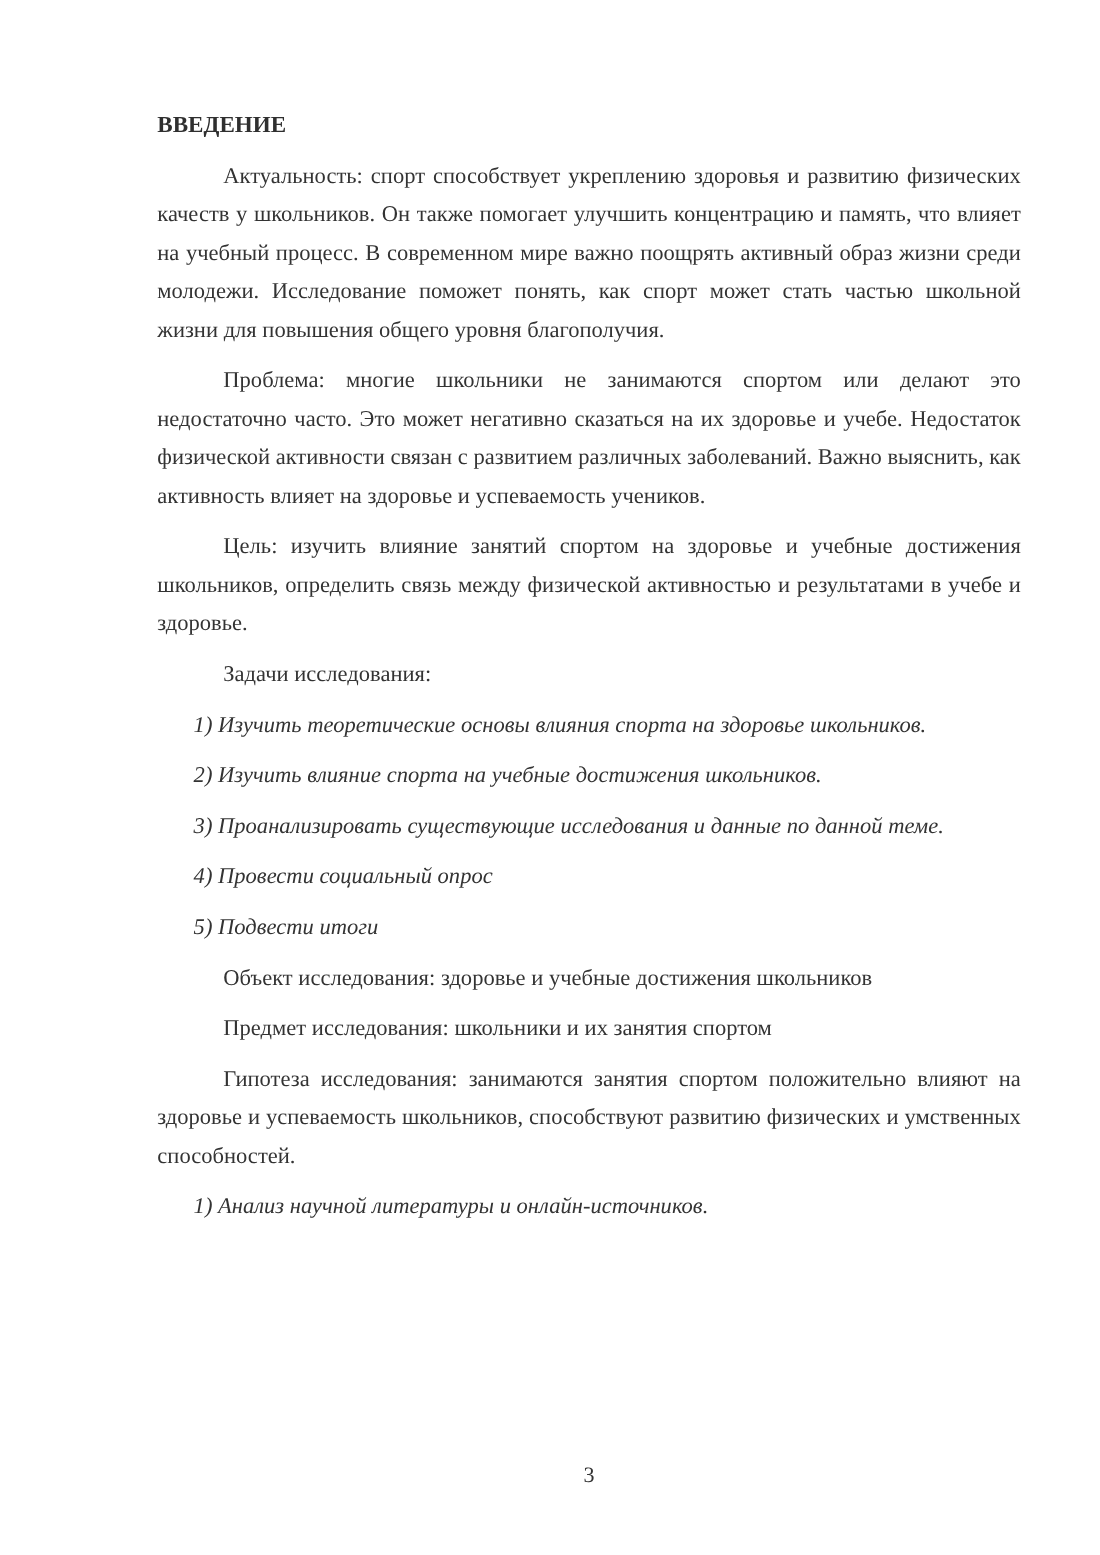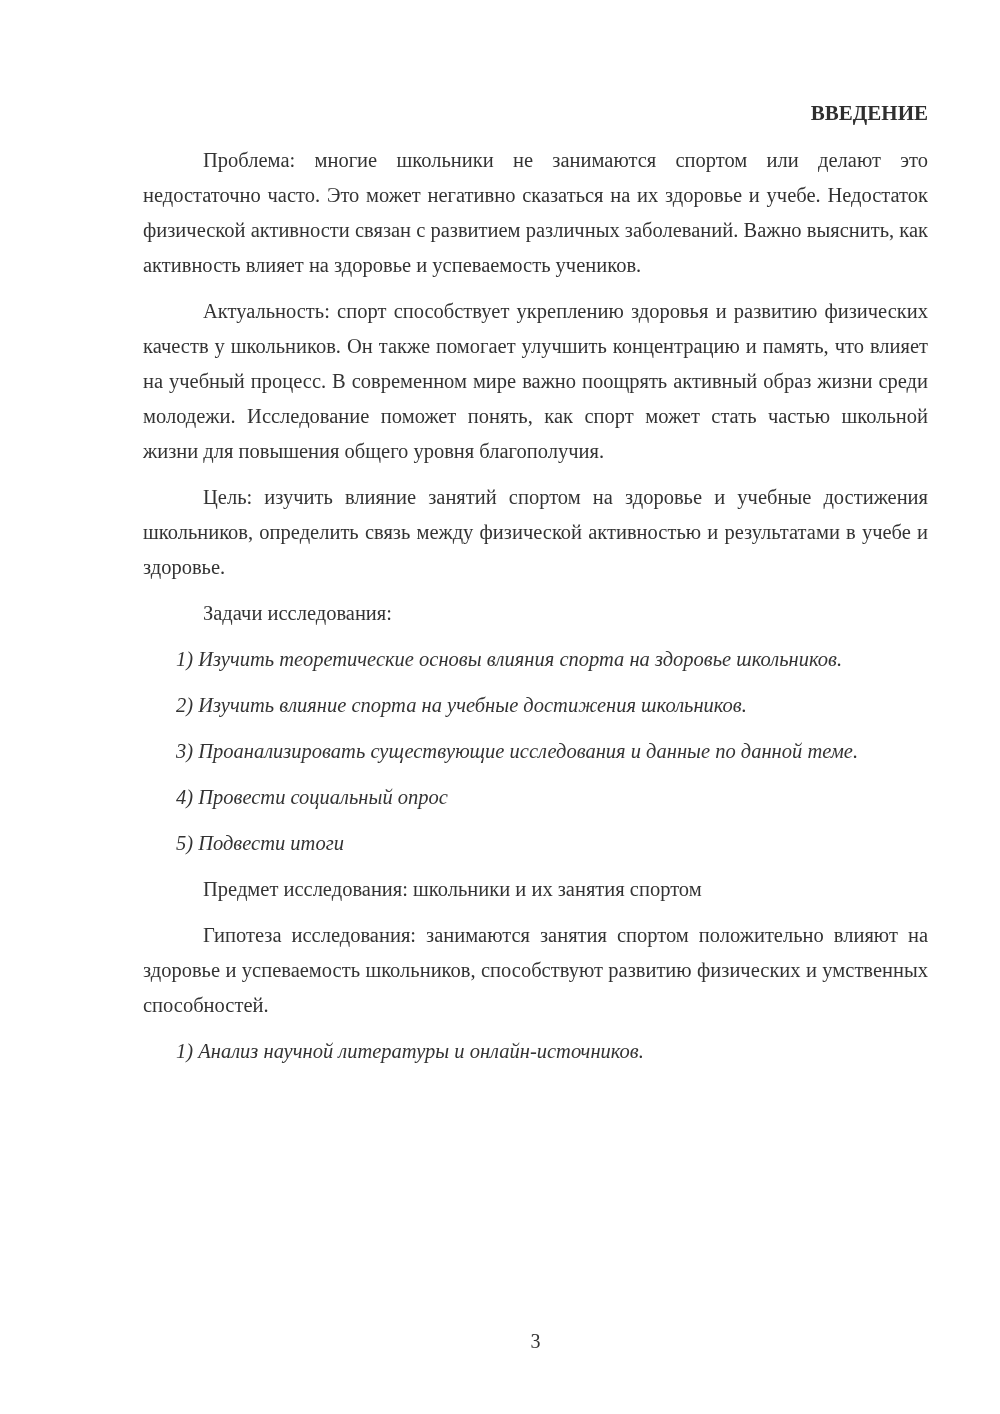--- a/index.html
+++ b/index.html
@@ -12,21 +12,21 @@
     color: #333333;
     overflow: hidden;
   }
   .page {
     position: absolute;
     inset: 0;
     padding: 96px 72px 90px 143px;
     background: #ffffff;
   }
   .doc-title {
-    text-align: right;
+    text-align: left;
     font-weight: bold;
     font-size: 21px;
     line-height: 35px;
     margin-bottom: 12px;
     color: #2f2f2f;
   }
   p.para {
     font-size: 20.5px;
     line-height: 35px;
     text-align: justify;
@@ -45,38 +45,39 @@
     color: #333333;
   }
 </style>
 </head>
 <body>
 
 <div class="page">
 
   <h1 class="doc-title">ВВЕДЕНИЕ</h1>
 
+  <p class="para indent">Актуальность: спорт способствует укреплению здоровья и развитию физических качеств у школьников. Он также помогает улучшить концентрацию и память, что влияет на учебный процесс. В современном мире важно поощрять активный образ жизни среди молодежи. Исследование поможет понять, как спорт может стать частью школьной жизни для повышения общего уровня благополучия.</p>
+
   <p class="para indent">Проблема: многие школьники не занимаются спортом или делают это недостаточно часто. Это может негативно сказаться на их здоровье и учебе. Недостаток физической активности связан с развитием различных заболеваний. Важно выяснить, как активность влияет на здоровье и успеваемость учеников.</p>
-
-  <p class="para indent">Актуальность: спорт способствует укреплению здоровья и развитию физических качеств у школьников. Он также помогает улучшить концентрацию и память, что влияет на учебный процесс. В современном мире важно поощрять активный образ жизни среди молодежи. Исследование поможет понять, как спорт может стать частью школьной жизни для повышения общего уровня благополучия.</p>
 
   <p class="para indent">Цель: изучить влияние занятий спортом на здоровье и учебные достижения школьников, определить связь между физической активностью и результатами в учебе и здоровье.</p>
 
   <p class="para indent">Задачи исследования:</p>
 
   <p class="para list">1) Изучить теоретические основы влияния спорта на здоровье школьников.</p>
 
   <p class="para list">2) Изучить влияние спорта на учебные достижения школьников.</p>
 
   <p class="para list">3) Проанализировать существующие исследования и данные по данной теме.</p>
 
   <p class="para list">4) Провести социальный опрос</p>
 
   <p class="para list">5) Подвести итоги</p>
 
+  <p class="para indent">Объект исследования: здоровье и учебные достижения школьников</p>
 
   <p class="para indent">Предмет исследования: школьники и их занятия спортом</p>
 
   <p class="para indent">Гипотеза исследования: занимаются занятия спортом положительно влияют на здоровье и успеваемость школьников, способствуют развитию физических и умственных способностей.</p>
 
 
   <p class="para list">1) Анализ научной литературы и онлайн-источников.</p>
 
 </div>
 

